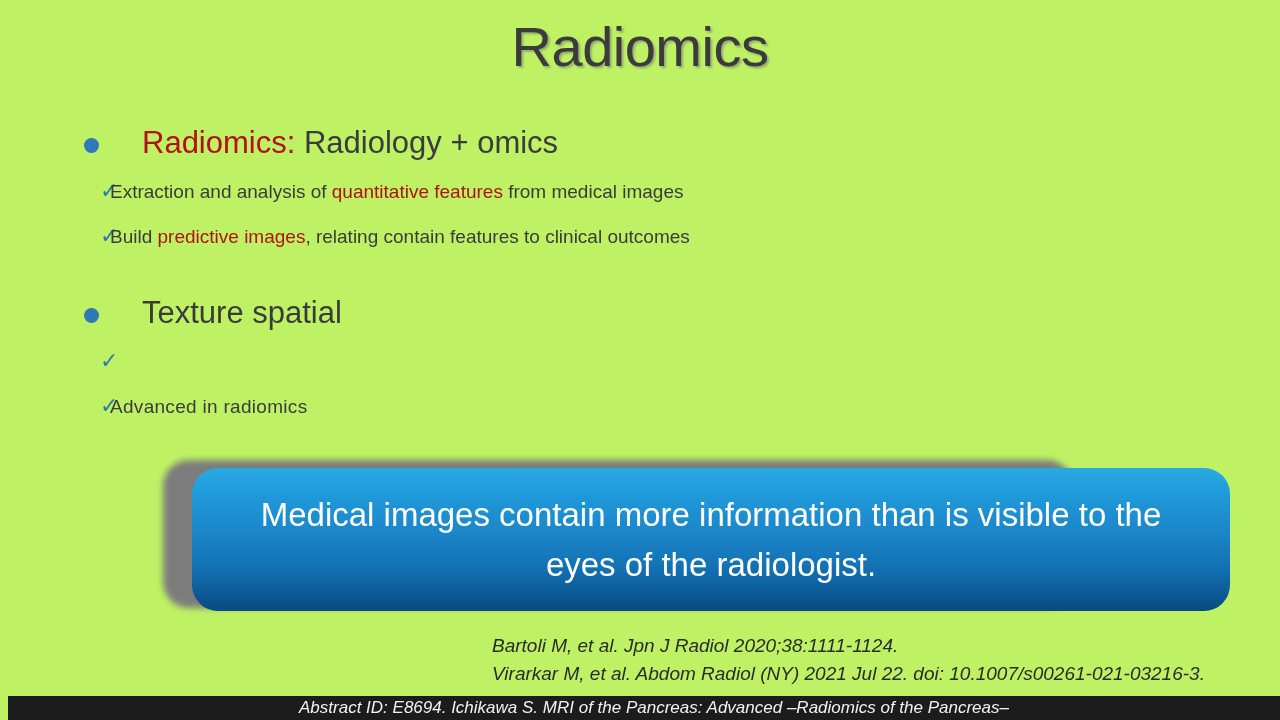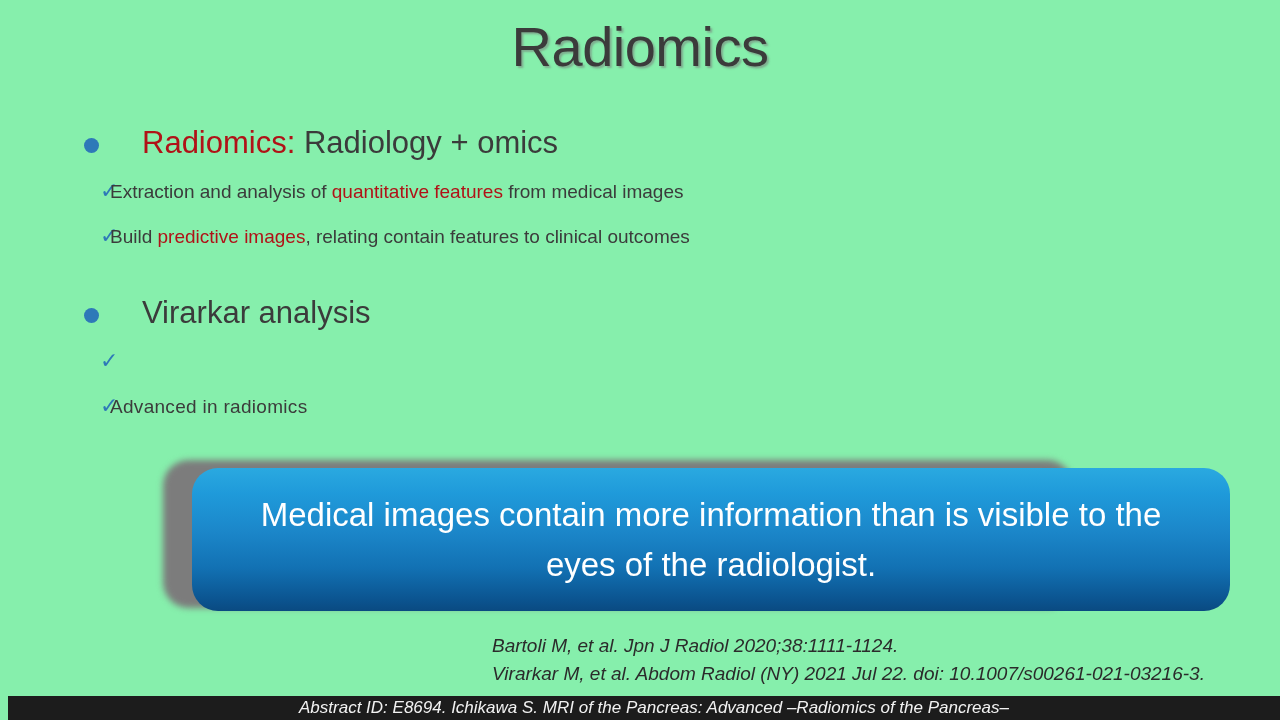--- a/index.html
+++ b/index.html
@@ -11,21 +11,21 @@
     height: 720px;
     overflow: hidden;
     background: #ffffff;
     font-family: "Liberation Sans", sans-serif;
     position: relative;
   }
 
   .slide {
     position: absolute;
     inset: 0;
-    background: #86efac;
+    background: #bef264;
   }
 
   
   .slide-title {
     position: absolute;
     top: 14px;
     left: 0;
     width: 1280px;
     text-align: center;
     font-size: 56px;
@@ -218,21 +218,21 @@
         </span>
       <span class="txt"><span class="dark">Build </span><span class="red">predictive images</span><span class="dark">, relating contain features to clinical outcomes</span></span>
     </div>
 
     <div class="gap-block"></div>
 
     <div class="line row-bullet">
       <span class="marker">
           <span class="dot-icon"></span>
         </span>
-      <span class="txt red">Virarkar analysis</span>
+      <span class="txt red">Texture spatial</span>
     </div>
 
     <div class="line row-check">
       <span class="marker">
           <span class="check-icon">✓</span>
         </span>
     </div>
 
     <div class="line row-check">
       <span class="marker">

